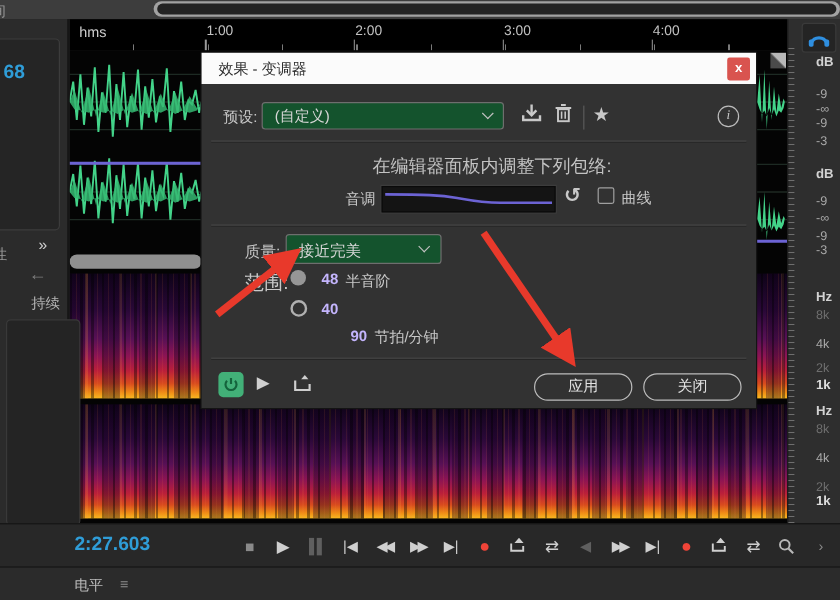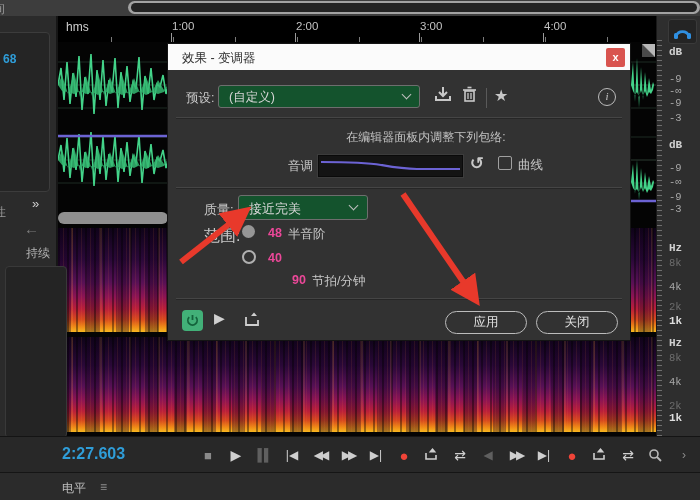--- a/index.html
+++ b/index.html
@@ -32,34 +32,34 @@
   .spec{position:absolute;left:2px;width:598px;
     background:
      repeating-linear-gradient(90deg,rgba(0,0,0,.38) 0 2px,rgba(0,0,0,0) 2px 5px,rgba(255,130,60,.10) 5px 6px,rgba(0,0,0,0) 6px 9px),
      repeating-linear-gradient(90deg,rgba(20,0,30,.35) 0 13px,rgba(255,170,60,.14) 13px 15px,rgba(0,0,0,0) 15px 29px),
      linear-gradient(180deg,#0e0318 0%,#2a0838 30%,#571055 52%,#8c1454 66%,#bb1f3a 78%,#d84b1e 88%,#ef8b16 95%,#f7b81f 100%);}
   .spec1{top:186px;height:104px;}
   .spec2{top:295px;height:95px;}
 
   
   .rruler{left:656px;top:16px;width:44px;height:420px;background:#2e2e2e;border-left:1px solid #191919;}
-  .rlab{position:absolute;left:12px;font-size:10.5px;color:#a8a8a8;font-family:Liberation Mono, monospace;}
+  .rlab{position:absolute;left:23px;font-size:10.5px;color:#a8a8a8;}
   .runit{color:#d2d2d2;font-size:11px;font-weight:bold;}
   .rdim{color:#6e6e6e;}
   .rbright{color:#dedede;font-weight:bold;font-size:11px;}
   .rticks{position:absolute;left:0;top:24px;width:5px;height:400px;
     background:repeating-linear-gradient(180deg,#6e6e6e 0 1px,transparent 1px 5px);}
   .hp{left:668px;top:19px;width:27px;height:23px;background:#242424;border-radius:3px;border:1px solid #3a3a3a;}
   .grip{left:642px;top:44px;width:13px;height:13px;
     background:linear-gradient(to bottom left,#b8b8b8 46%,#4a4a4a 54%);}
 
   
   .lpanel{left:0;top:16px;width:56px;height:420px;background:#2b2b2b;border-right:2px solid #161616;}
   .lbox{left:-10px;top:16px;width:58px;height:158px;background:#252525;border:1px solid #3c3c3c;border-radius:4px;}
-  .lval{left:3px;top:36px;font-size:12px;font-weight:bold;color:#2f9dd8;}
+  .lval{left:3px;top:36px;font-size:16px;font-weight:bold;color:#2f9dd8;}
   .lchev{left:32px;top:180px;font-size:13px;color:#cfcfcf;letter-spacing:-1px;}
   .ltab{left:0;top:188px;width:9px;height:16px;color:#9a9a9a;font-size:12px;}
   .ltab span{margin-left:-6px;display:inline-block;}
   .lback{left:24px;top:204px;font-size:15px;font-weight:bold;color:#7e7e7e;}
   .ldur{left:26px;top:229px;font-size:12px;color:#b4b4b4;}
   .llist{left:5px;top:250px;width:60px;height:170px;background:#242424;border:1px solid #393939;border-radius:4px;}
 
   
   .transport{left:0;top:436px;width:700px;height:36px;background:#282828;border-top:1px solid #141414;}
   .time{left:62px;top:8px;font-size:16px;font-weight:bold;color:#2f9dd8;}
@@ -79,21 +79,21 @@
   .dialog{left:168px;top:44px;width:462px;height:296px;background:#323232;z-index:10;
           box-shadow:0 0 0 1px #141414;}
   .dtitle{left:0;top:0;width:462px;height:26px;background:#fbfbfb;}
   .dtitle-text{left:14px;top:6px;font-size:12.5px;color:#2d2d2d;}
   .dclose{left:438px;top:4px;width:19px;height:19px;background:#d9544f;border-radius:2px;
           color:#fff;font-size:11px;font-weight:bold;text-align:center;line-height:18px;}
   .drow-label{font-size:12.5px;color:#c8c8c8;}
   .dd{background:#14532d;border:1px solid #6e6e6e;border-radius:3px;color:#d6d6d6;font-size:12.5px;}
   .chev{position:absolute;width:6px;height:6px;border-right:1.6px solid #c0c0c0;border-bottom:1.6px solid #c0c0c0;transform:rotate(45deg);}
   .dsep{left:8px;width:446px;height:0;border-top:1px solid #454545;box-shadow:0 1px 0 #262626;}
-  .blue{color:#ec4899;font-weight:bold;}
+  .blue{color:#c4b5fd;font-weight:bold;}
   .radio{position:absolute;width:13px;height:13px;border-radius:50%;}
   .radio-filled{background:#969696;}
   .radio-empty{border:2px solid #b0b0b0;width:10px;height:10px;}
   .checkbox{left:330px;top:112px;width:12px;height:12px;border:1.6px solid #a0a0a0;border-radius:2px;background:transparent;}
   .pill{position:absolute;height:21px;border:1.5px solid #bcbcbc;border-radius:12px;background:transparent;
         color:#e2e2e2;font-size:12.5px;text-align:center;line-height:21px;}
   .envbox{left:150px;top:111px;width:143px;height:20px;background:#141414;border:1px solid #0a0a0a;box-shadow:0 0 0 1px #3c3c3c;}
   .pwr{left:14px;top:266px;width:21px;height:21px;background:#42b078;border-radius:4px;display:flex;align-items:center;justify-content:center;}
   .vdiv{left:318px;top:44px;width:1px;height:20px;background:#5a5a5a;}
   .reset{left:302px;top:109px;font-size:17px;font-weight:bold;color:#c8c8c8;}
@@ -269,21 +269,21 @@
         <line x1="6" y1="7" x2="6" y2="13" stroke="#c8c8c8" stroke-width="1.3"></line>
         <line x1="9" y1="7" x2="9" y2="13" stroke="#c8c8c8" stroke-width="1.3"></line>
       </svg>
     </span>
     <div class="abs vdiv"></div>
     <span class="abs star">★</span>
     <div class="abs info">i</div>
 
     <div class="abs dsep" style="top:73px"></div>
 
-    <div class="abs" style="left:16px;top:85px;width:484px;text-align:center;font-size:12px;color:#c2c2c2">在编辑器面板内调整下列包络:</div>
+    <div class="abs" style="left:0;top:85px;width:484px;text-align:center;font-size:15px;color:#c2c2c2">在编辑器面板内调整下列包络:</div>
     <span class="abs drow-label" style="left:120px;top:114px">音调</span>
     <div class="abs envbox">
       <svg width="143" height="20" viewBox="0 0 143 20">
         <path d="M2,6 C35,6 48,6.5 62,9 C76,11.5 84,13 98,13 L141,13" fill="none" stroke="#6c63d4" stroke-width="2.2"></path>
       </svg>
     </div>
     <span class="abs reset">↺</span>
     <div class="abs checkbox"></div>
     <span class="abs drow-label" style="left:350px;top:113px">曲线</span>
 

